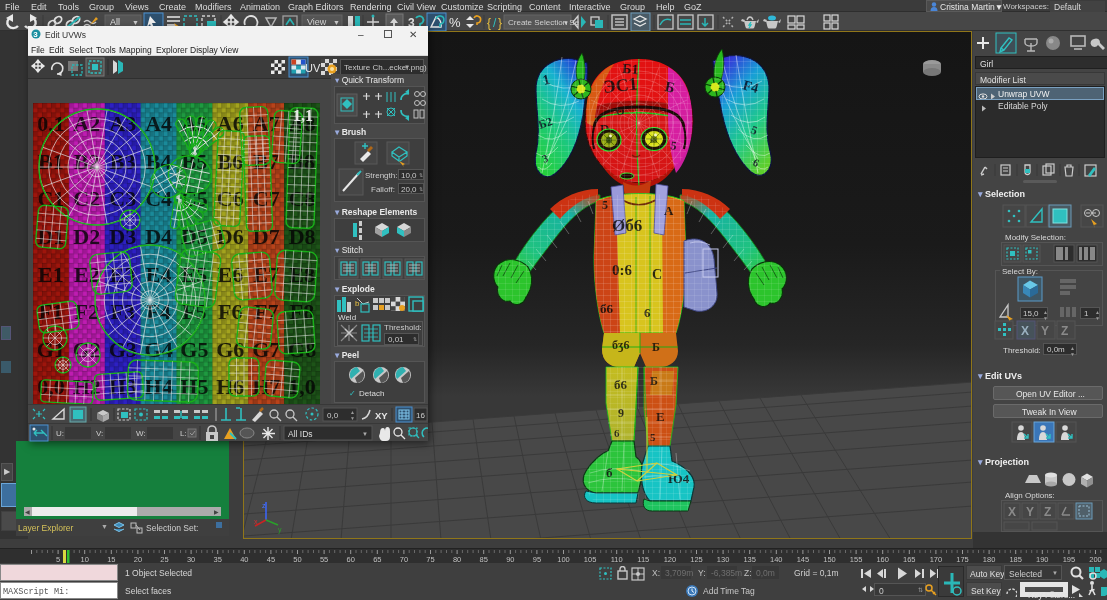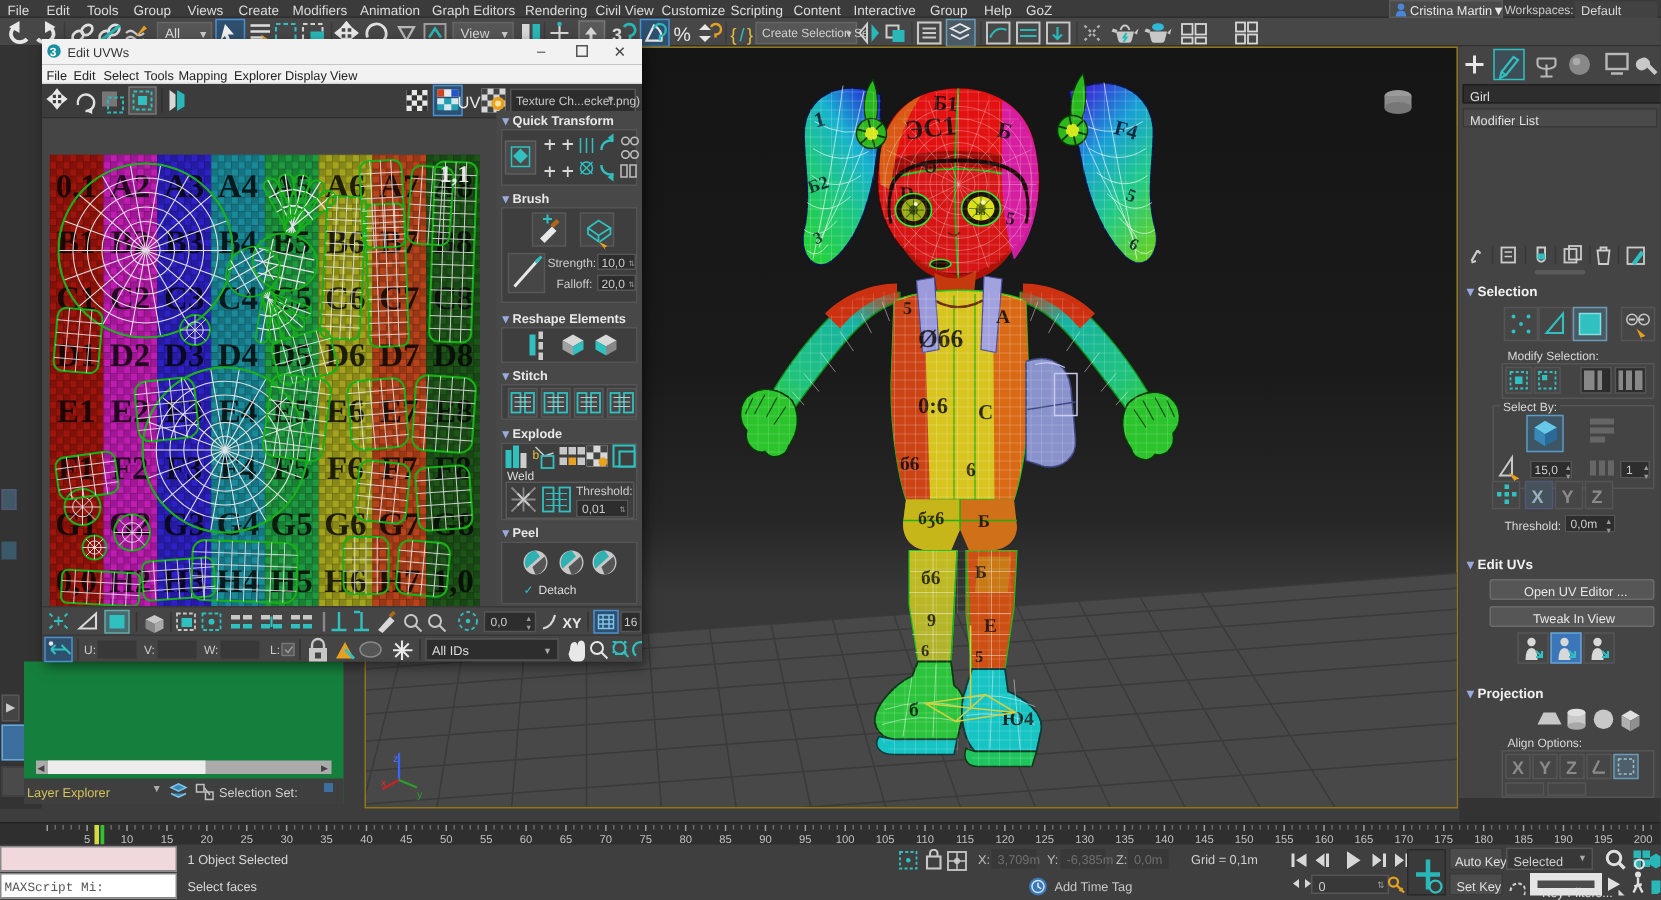--- a/index.html
+++ b/index.html
@@ -1097,21 +1097,21 @@
           <line x1="97" y1="117" x2="89.9" y2="124.1" stroke="#e8e8e8" stroke-width="0.6"></line>
           <line x1="97" y1="117" x2="87.0" y2="117.0" stroke="#e8e8e8" stroke-width="0.6"></line>
           <line x1="97" y1="117" x2="89.9" y2="109.9" stroke="#e8e8e8" stroke-width="0.6"></line>
           <line x1="97" y1="117" x2="97.0" y2="107.0" stroke="#e8e8e8" stroke-width="0.6"></line>
           <line x1="97" y1="117" x2="104.1" y2="109.9" stroke="#e8e8e8" stroke-width="0.6"></line>
           <text x="260" y="18" font-family="Liberation Serif" font-weight="bold" font-size="16" fill="#f0f0f0" opacity="0.95">1,1</text>
         </svg>
   </div>
 
   <div id="dlgpanel" class="abs" style="left:303px;top:48px;width:97px;height:336px;background:#484848">
-        <div class="lbl" style="left:4px;top:1px;font-size:8.5px;color:#e8e8e8;font-weight:bold"><span style="color:#9ad">▾</span> Quick Transform</div>
+        <div class="lbl" style="left:4px;top:1px;font-size:8.5px;color:#e8e8e8;font-weight:normal"><span style="color:#9ad">▾</span> Quick Transform</div>
         <div class="abs" style="left:3px;top:12px;width:91px;height:38px;background:#3e3e3e;border:1px solid #555"><svg width="91" height="38">
             <rect x="2" y="7" width="20" height="22" fill="#4a4a4a" stroke="#5f5f5f"></rect>
             <rect x="6" y="11" width="12" height="13" fill="none" stroke="#30c0c0"></rect>
             <path d="M12 12 l5 5 -5 5 -5 -5 z" fill="#30c0c0"></path>
             <g stroke="#d8d8d8" stroke-width="1.2" fill="none">
               <path d="M28 9 h7 M31.5 6 v7"></path>
               <path d="M40 9 h7 M43.5 6 v7"></path>
               <path d="M28 27 h7 M31.5 24 v7"></path>
               <path d="M40 27 h7 M43.5 24 v7"></path>
             </g>
@@ -1167,21 +1167,21 @@
               <path d="M2 6 l7 -4 l7 4 l-7 4 z" fill="#d8d8d8"></path>
               <path d="M2 6 v6 l7 4 v-6 z" fill="#a0a0a0"></path>
               <path d="M16 6 v6 l-7 4 v-6 z" fill="#30c0c0"></path>
             </g>
             <g transform="translate(60,2)">
               <path d="M2 6 l7 -4 l7 4 l-7 4 z" fill="#d8d8d8"></path>
               <path d="M2 6 v6 l7 4 v-6 z" fill="#30c0c0"></path>
               <path d="M16 6 v6 l-7 4 v-6 z" fill="#888"></path>
             </g>
           </svg></div>
-        <div class="lbl" style="left:4px;top:171px;font-size:8.5px;color:#e8e8e8;font-weight:bold"><span style="color:#9ad">▾</span> Stitch</div>
+        <div class="lbl" style="left:4px;top:171px;font-size:8.5px;color:#e8e8e8;font-weight:normal"><span style="color:#9ad">▾</span> Stitch</div>
         <div class="abs" style="left:3px;top:182px;width:91px;height:24px;background:#3e3e3e;border:1px solid #555"><svg width="91" height="24">
             <rect x="4" y="2" width="19" height="19" fill="#464646" stroke="#585858"></rect>
             <rect x="6" y="5" width="6" height="13" fill="none" stroke="#30c0c0" stroke-width="1.2"></rect>
             <rect x="15" y="5" width="6" height="13" fill="none" stroke="#30c0c0" stroke-width="1.2"></rect>
             <path d="M8 8 h11 M8 11 h11 M8 14 h11" stroke="#c8c8c8" stroke-width="0.8"></path>
             <rect x="26" y="2" width="19" height="19" fill="#464646" stroke="#585858"></rect>
             <rect x="28" y="5" width="6" height="13" fill="none" stroke="#30c0c0" stroke-width="1.2"></rect>
             <rect x="37" y="5" width="6" height="13" fill="none" stroke="#30c0c0" stroke-width="1.2"></rect>
             <path d="M30 8 h11 M30 11 h11 M30 14 h11" stroke="#c8c8c8" stroke-width="0.8"></path>
             <rect x="48" y="2" width="19" height="19" fill="#464646" stroke="#585858"></rect>
@@ -1384,20 +1384,30 @@
         <circle cx="78" cy="10" r="2.5" fill="#aaa"></circle>
         <rect x="98" y="5" width="14" height="10" fill="none" stroke="#b8b8b8" stroke-width="1.6"></rect>
         <line x1="101" y1="18" x2="109" y2="18" stroke="#b8b8b8" stroke-width="1.6"></line>
         <path d="M121 8 a4 4 0 1 0 4 6 l5 5 2 -2 -5 -5 a4 4 0 0 0 -6 -4 z" fill="#c8c8c8"></path>
       </svg>
       <div class="abs" style="left:2px;top:25px;width:144px;height:13px;background:#2d2d2d;border:1px solid #1f1f1f">
         <span class="lbl" style="left:4px;top:2px;font-size:8.5px;color:#e0e0e0">Girl</span>
       </div>
       <div class="abs" style="left:2px;top:41px;width:130px;height:13px;background:#4a4a4a;border:1px solid #383838">
         <span class="lbl" style="left:4px;top:2px;font-size:8.5px;color:#e0e0e0">Modifier List</span>
+      </div>
+      <div class="abs" style="left:2px;top:55px;width:130px;height:72px;background:#2b2b2b;border:1px solid #1f1f1f">
+        <div class="abs" style="left:1px;top:1px;width:126px;height:11px;background:#4e6374;outline:1px solid #7aa0c0"><svg width="20" height="11">
+            <ellipse cx="6" cy="5.5" rx="4" ry="2.6" fill="none" stroke="#ddd" stroke-width="1"></ellipse>
+            <circle cx="6" cy="5.5" r="1.2" fill="#ddd"></circle>
+            <path d="M14 2.5 l4 3 l-4 3 z" fill="#ccc"></path>
+          </svg><span class="lbl" style="left:21px;top:1px;font-size:8.5px;color:#f0f0f0">Unwrap UVW</span></div>
+        <div class="abs" style="left:1px;top:13px;width:126px;height:11px"><svg width="20" height="11">
+            <path d="M5 2.5 l4 3 l-4 3 z" fill="#bbb"></path>
+          </svg><span class="lbl" style="left:21px;top:1px;font-size:8.5px;color:#d8d8d8">Editable Poly</span></div>
       </div>
       <svg width="134" height="16" style="position:absolute;left:0;top:131px">
         <path d="M8 12 l4 -7 M12 5 l2 2 m-3 5 l-3 1" stroke="#ccc" stroke-width="1.5" fill="none"></path>
         <line x1="22" y1="2" x2="22" y2="14" stroke="#383838"></line>
         <rect x="28" y="3" width="9" height="10" fill="none" stroke="#ccc" stroke-width="1.2"></rect>
         <line x1="30" y1="6" x2="35" y2="6" stroke="#ccc"></line>
         <line x1="30" y1="9" x2="35" y2="9" stroke="#ccc"></line>
         <line x1="44" y1="2" x2="44" y2="14" stroke="#383838"></line>
         <path d="M52 3 v7 a2.5 2.5 0 0 0 5 0 v-7 z" fill="none" stroke="#ccc" stroke-width="1.3"></path>
         <rect x="52" y="7" width="5" height="4" fill="#30c0c0"></rect>

